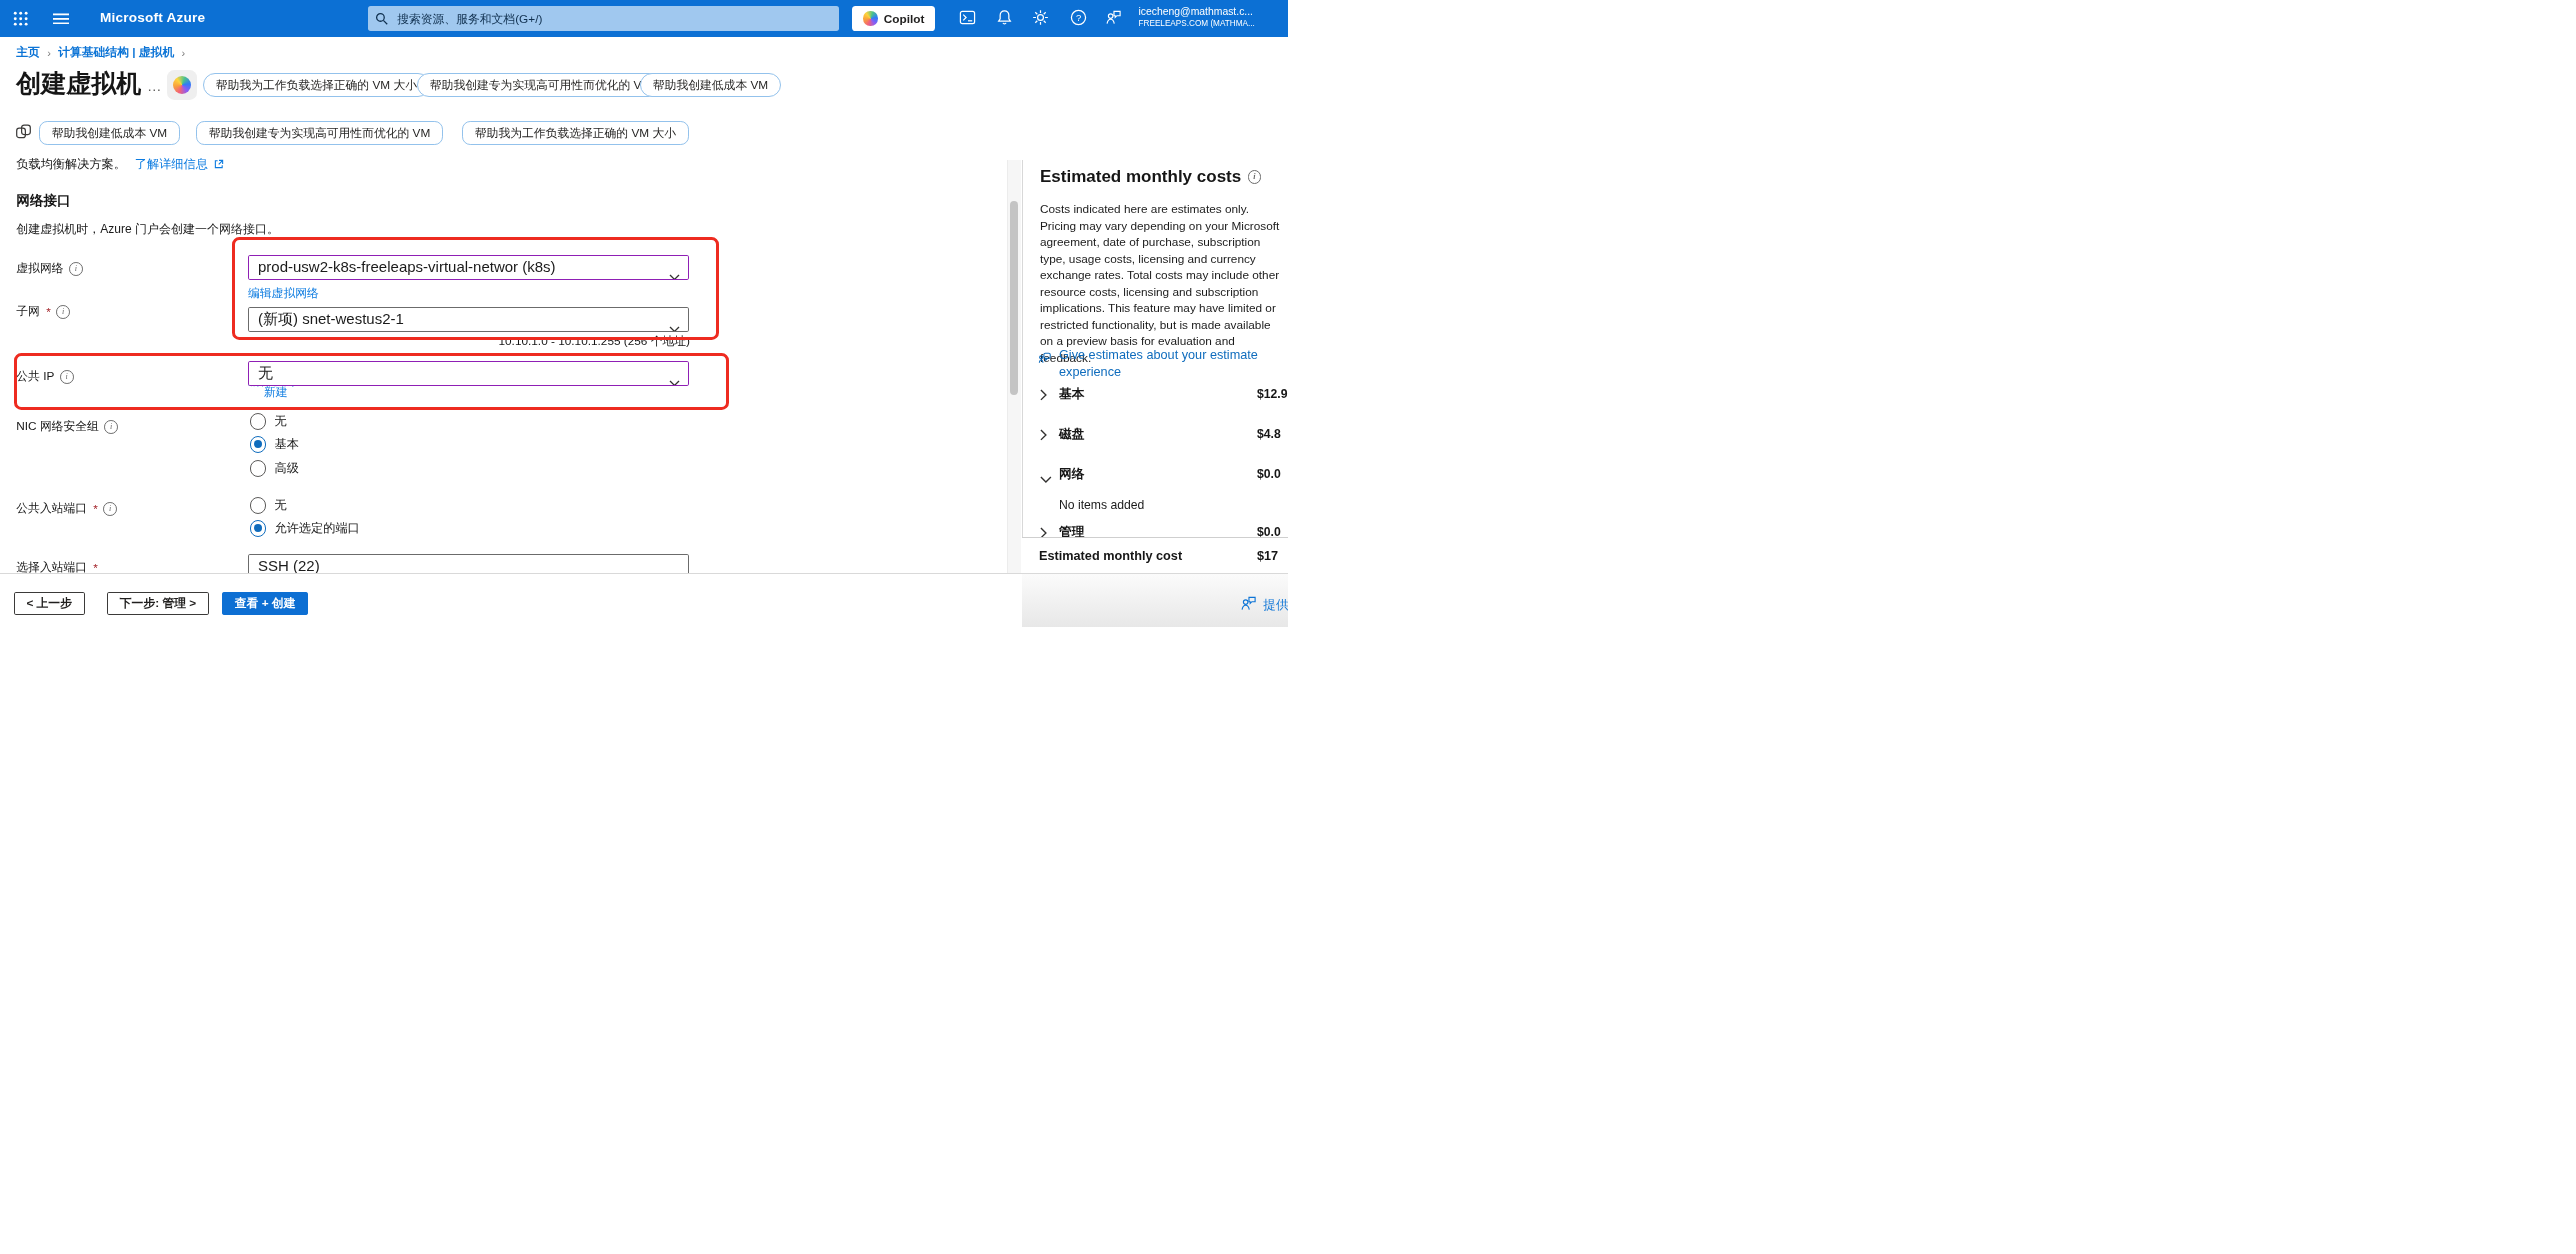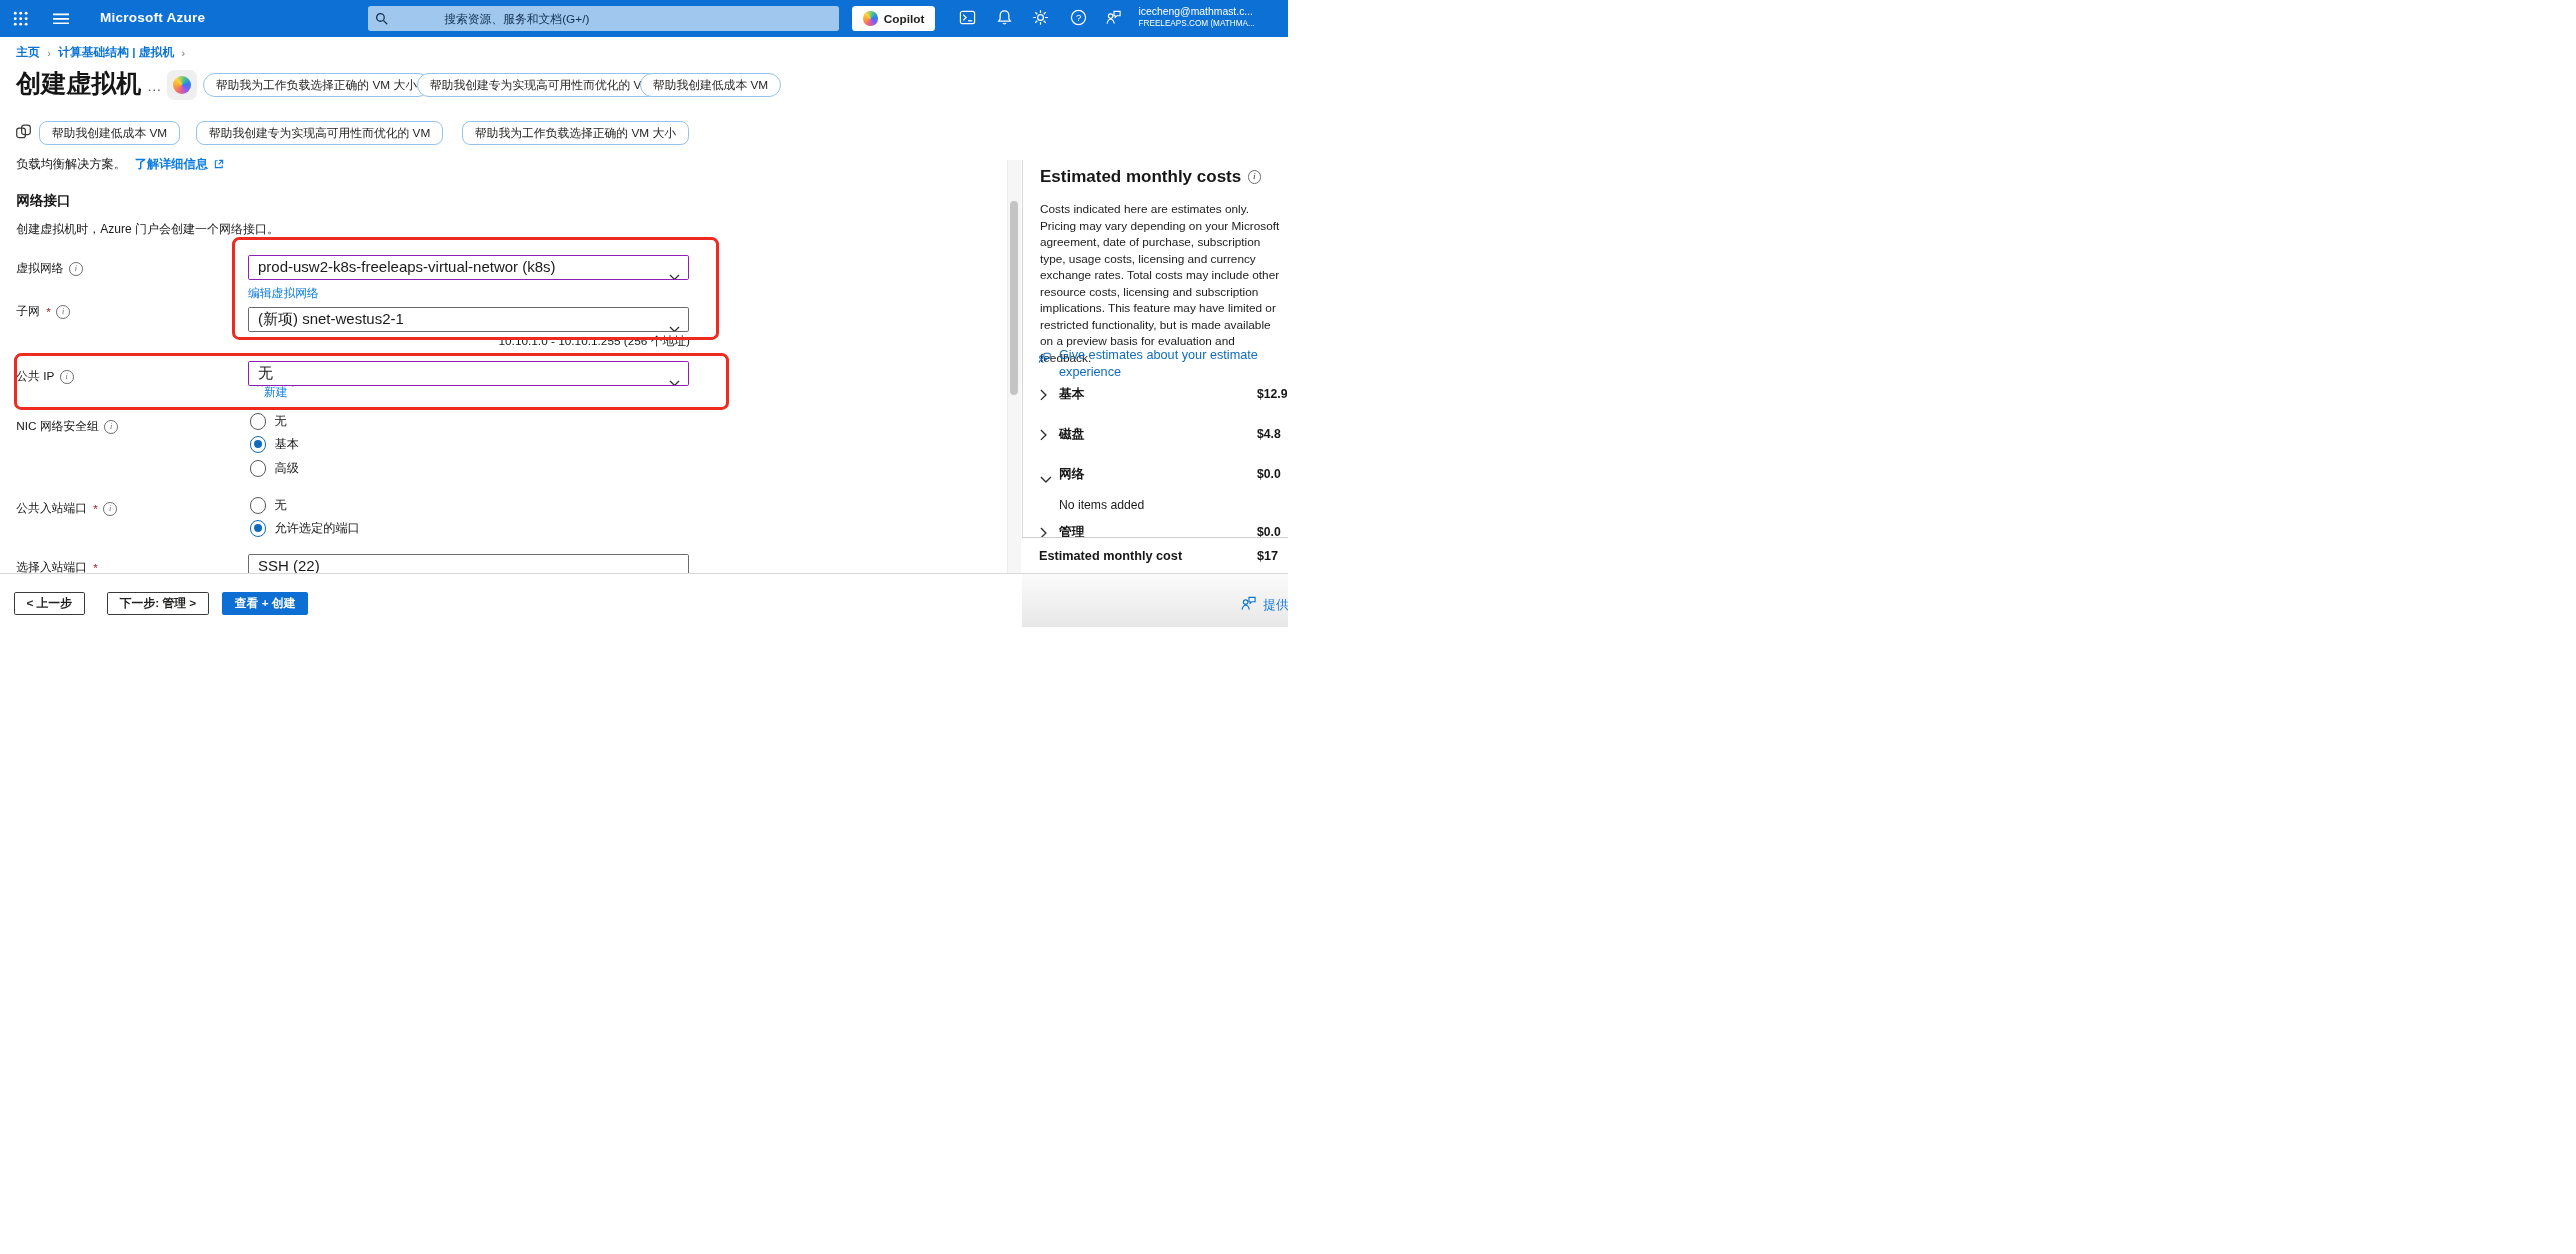--- a/index.html
+++ b/index.html
@@ -2,21 +2,21 @@
 <html style="font-size:14.5px"><head>
 <meta charset="utf-8">
 <style>
   html,body{margin:0;padding:0;background:#fff;font-family:"Liberation Sans","DejaVu Sans",sans-serif;}
   .app{position:relative;width:1288px;height:627px;overflow:hidden;background:#fff;color:#1b1b1b;}
   .abs{position:absolute;}
   
   .topbar{position:absolute;left:0;top:0;width:100%;height:37px;background:#0c70d4;z-index:20;}
   .topbar svg{display:block;}
   .brand{position:absolute;left:100px;top:10px;color:#fff;font-size:13.6px;font-weight:700;letter-spacing:0.2px;}
-  .search{position:absolute;left:368px;top:6.3px;width:471px;height:24.5px;background:#a0c8ef;border-radius:2.7px;display:flex;align-items:center;padding:0 7.3px;box-sizing:border-box;gap:47px;}
+  .search{position:absolute;left:368px;top:6.3px;width:471px;height:24.5px;background:#a0c8ef;border-radius:2.7px;display:flex;align-items:center;padding:0 7.3px;box-sizing:border-box;}
   .search input{flex:1;border:none;background:transparent;outline:none;font-size:11.8px;color:#102c4d;font-family:inherit;margin-left:6.3px;}
   .search input::placeholder{color:#10304f;opacity:1;}
   .copilot-pill{position:absolute;left:852px;top:6.3px;height:24.5px;background:#fff;border-radius:3.6px;display:flex;align-items:center;gap:6.3px;padding:0 11px;cursor:pointer;}
   .copilot-pill span{font-size:11.8px;font-weight:600;color:#201f1e;}
   .cplogo{width:14.5px;height:14.5px;border-radius:50%;background:conic-gradient(from 200deg,#f2617a,#f8a03c,#ffd43c,#4cc38a,#2f7cf6,#8a5cf6,#f2617a);}
   .tbicon{position:absolute;top:9px;width:18px;height:18px;color:#fff;cursor:pointer;}
   .account{position:absolute;right:4.5px;top:4.5px;width:145px;overflow:hidden;color:#fff;text-align:left;cursor:pointer;}
   .acct1{font-size:10.4px;line-height:13.6px;white-space:nowrap;}
   .acct2{font-size:8.2px;line-height:11px;white-space:nowrap;}
   
@@ -24,21 +24,21 @@
   .crumb a{color:#0c74d6;text-decoration:none;cursor:pointer;font-weight:600;}
   .crumbchev{color:#7a7a7a;font-size:11px;}
   .pgtitle{position:absolute;left:16.3px;top:67px;font-size:25px;font-weight:800;color:#161616;z-index:2;}
   .ellip{position:absolute;left:147px;top:78px;color:#5f5e5c;font-size:14.5px;letter-spacing:1.8px;z-index:2;cursor:pointer;}
   .badge{position:absolute;left:167px;top:70px;width:30px;height:30px;background:#efefef;border-radius:7.3px;display:flex;align-items:center;justify-content:center;z-index:2;cursor:pointer;}
   .badge .cplogo{width:18px;height:18px;}
   .pill{position:absolute;height:23.6px;line-height:22px;background:#fff;border:0.9px solid #93c2ec;border-radius:12.7px;padding:0 11.8px;font-size:11.8px;color:#201f1e;white-space:nowrap;box-sizing:border-box;cursor:pointer;z-index:2;}
   .pill.r2{border-radius:8.2px;}
   
   .introline{position:absolute;left:16.3px;top:156px;font-size:12.2px;color:#161616;z-index:1;}
-  .introline a{color:#0c7be0;text-decoration:none;cursor:pointer;font-weight:bold;}
+  .introline a{color:#0c7be0;text-decoration:none;cursor:pointer;}
   .sectitle{position:absolute;left:16.3px;top:192px;font-size:13.6px;font-weight:700;color:#161616;}
   .secdesc{position:absolute;left:16.3px;top:221px;font-size:12px;color:#1b1b1b;}
   .flabel{position:absolute;left:16.3px;font-size:11.8px;color:#161616;display:flex;align-items:center;gap:5.4px;}
   .req{color:#a4262c;margin-left:0.9px;}
   .info{width:11.8px;height:11.8px;border:0.9px solid #6b6b6b;border-radius:50%;color:#6b6b6b;font-size:8.2px;font-family:"Liberation Serif",serif;font-style:italic;display:inline-flex;align-items:center;justify-content:center;flex:none;cursor:pointer;}
   .dd{position:absolute;left:248px;width:441px;height:24.5px;background:#fff;border:0.9px solid #6b6b6b;border-radius:1.8px;font-size:15px;line-height:22.7px;padding:0 27px 0 9px;box-sizing:border-box;white-space:nowrap;overflow:hidden;cursor:pointer;}
   .dd.changed{border:1.8px solid #8f1fb5;line-height:21px;}
   .dd .chev{position:absolute;right:8.2px;top:50%;margin-top:-2.7px;}
   .blulink{position:absolute;left:248px;font-size:11.8px;color:#0c7be0;text-decoration:none;cursor:pointer;}
   .addr{position:absolute;left:444px;width:246px;text-align:right;font-size:11.8px;color:#161616;}

